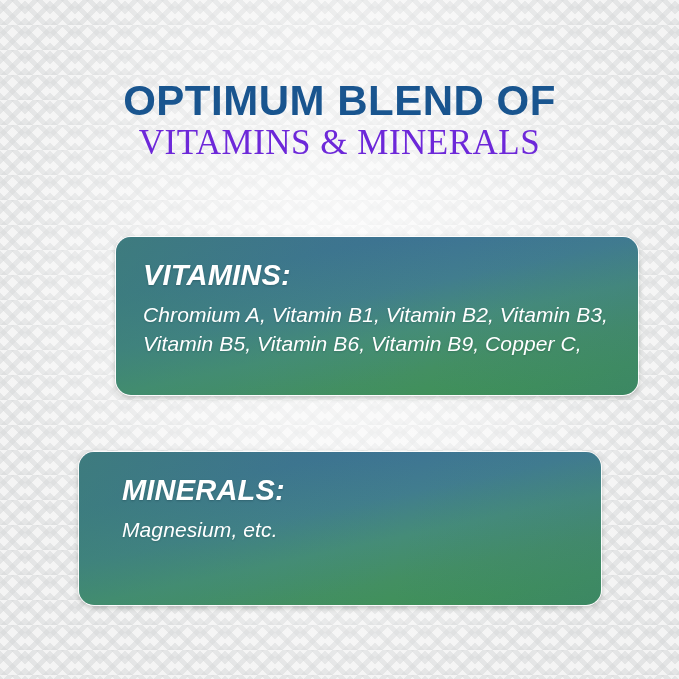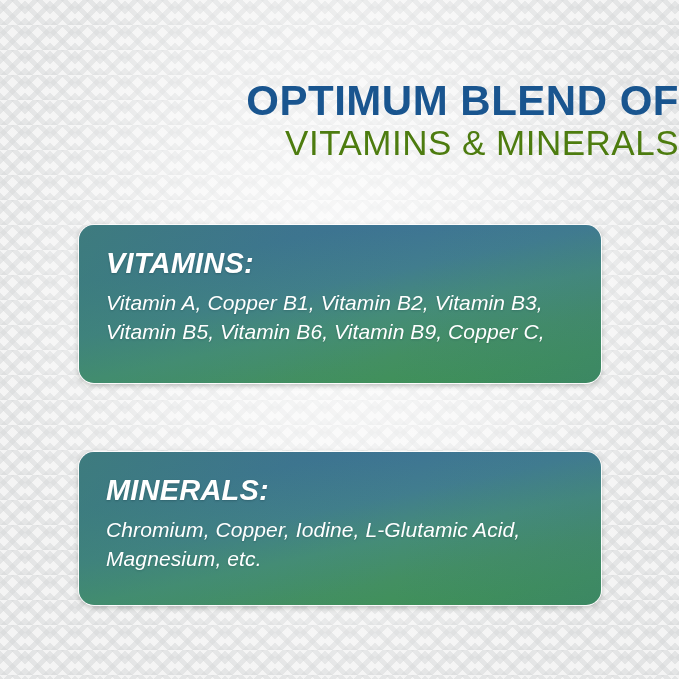--- a/index.html
+++ b/index.html
@@ -53,38 +53,38 @@
         rgba(255,255,255,0.05) 72%,
         rgba(255,255,255,0) 100%);
   }
 
   
   .header {
     position: absolute;
     top: 78px;
     left: 0;
     width: 679px;
-    text-align: right;
+    text-align: center;
     z-index: 3;
   }
   .title-main {
     font-family: "Liberation Sans", sans-serif;
     font-size: 42px;
     font-weight: bold;
     letter-spacing: 0.5px;
     color: #19558f;
     line-height: 46px;
     white-space: nowrap;
   }
   .title-sub {
-    font-family: Liberation Sans, sans-serif;
+    font-family: Liberation Serif, serif;
     font-size: 35px;
     font-weight: normal;
     letter-spacing: 0.5px;
-    color: #4d7c0f;
+    color: #6d28d9;
     line-height: 40px;
     margin-top: -1px;
     white-space: nowrap;
   }
 
   
   .panel {
     position: absolute;
     left: 78px;
     width: 524px;
@@ -125,22 +125,22 @@
     content: "";
     position: absolute;
     inset: 0;
     background: linear-gradient(102deg,
       rgba(60,140,95,0.42) 0%,
       rgba(60,140,95,0.12) 38%,
       rgba(58,110,150,0.00) 62%,
       rgba(58,110,150,0.22) 100%);
   }
 
-  .panel-1 { top: 224px; height: 160px; }
-  .panel-2 { top: 451px; height: 155px; }
+  .panel-1 { top: 236px; height: 160px; margin-left: 37px; }
+  .panel-2 { top: 451px; height: 155px; padding-left: 16px; }
 
   .panel-heading {
     font-family: "Liberation Sans", sans-serif;
     font-size: 29px;
     font-weight: bold;
     font-style: italic;
     color: #ffffff;
     letter-spacing: 0.2px;
     line-height: 32px;
     margin: 0 0 9px 0;
@@ -169,30 +169,29 @@
   <div class="header">
     <div class="title-main">OPTIMUM BLEND OF</div>
     <div class="title-sub">VITAMINS &amp; MINERALS</div>
   </div>
 
   <div class="panel panel-1">
     <div class="panel-grad"></div>
     <div class="panel-inner">
       <div class="panel-heading">VITAMINS:</div>
       <div class="panel-body">
-        <span class="body-line">Vitamin A, Copper B1, Vitamin B2, Vitamin B3,</span>
+        <span class="body-line">Chromium A, Vitamin B1, Vitamin B2, Vitamin B3,</span>
         <span class="body-line">Vitamin B5, Vitamin B6, Vitamin B9, Copper C,</span>
       </div>
     </div>
   </div>
 
   <div class="panel panel-2">
     <div class="panel-grad"></div>
     <div class="panel-inner">
       <div class="panel-heading">MINERALS:</div>
       <div class="panel-body">
-        <span class="body-line">Chromium, Copper, Iodine, L-Glutamic Acid,</span>
         <span class="body-line">Magnesium, etc.</span>
       </div>
     </div>
   </div>
 
 </div>
 
 </body></html>

